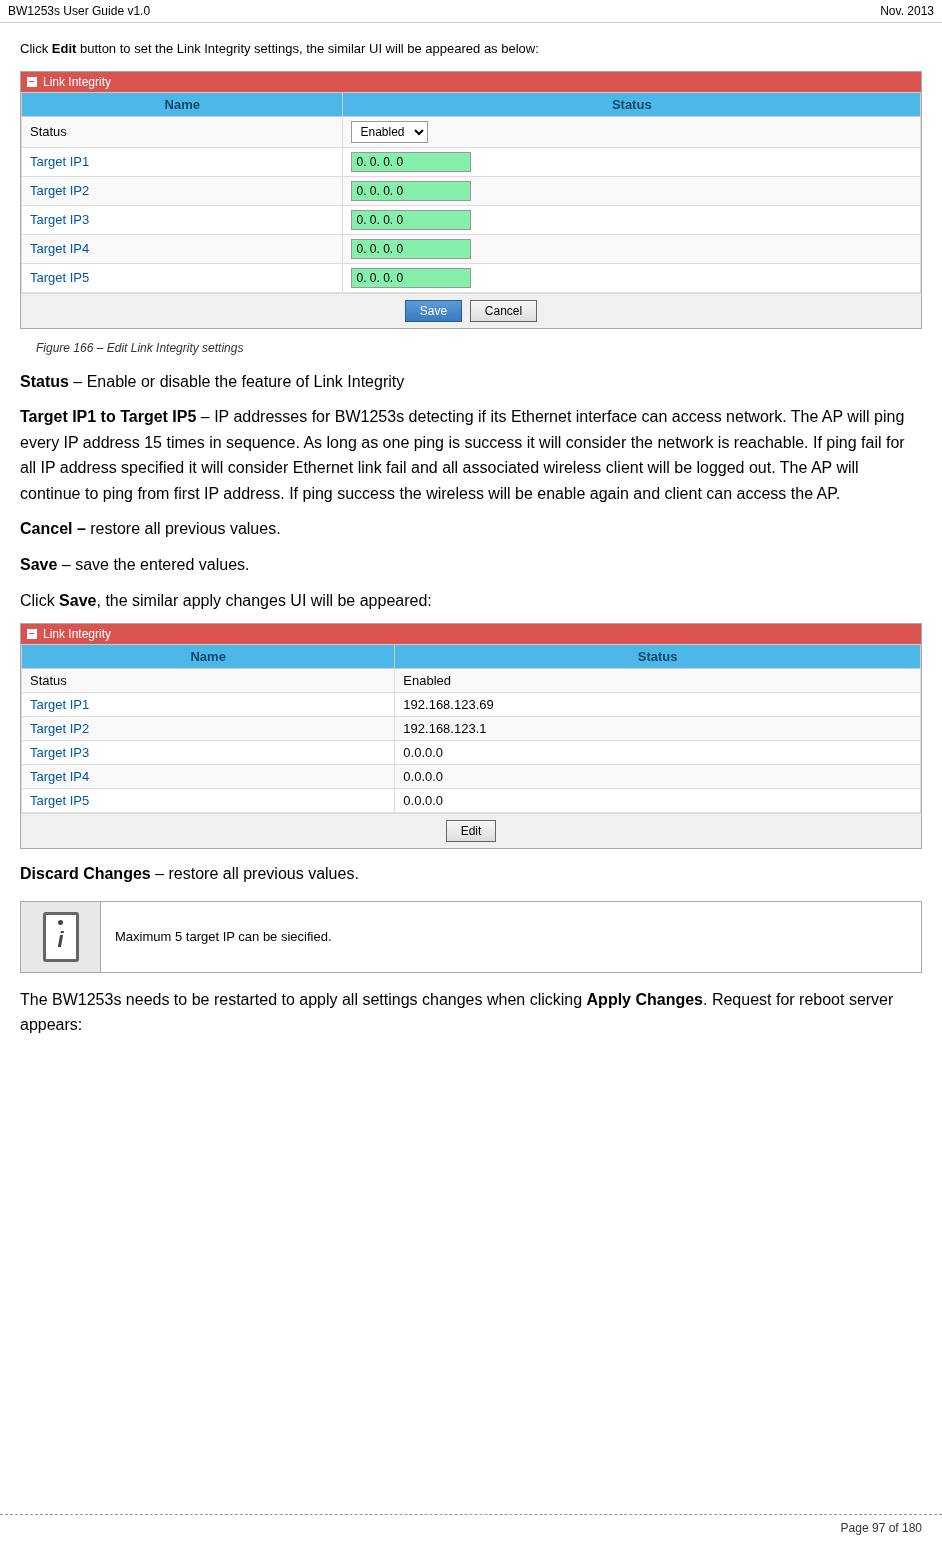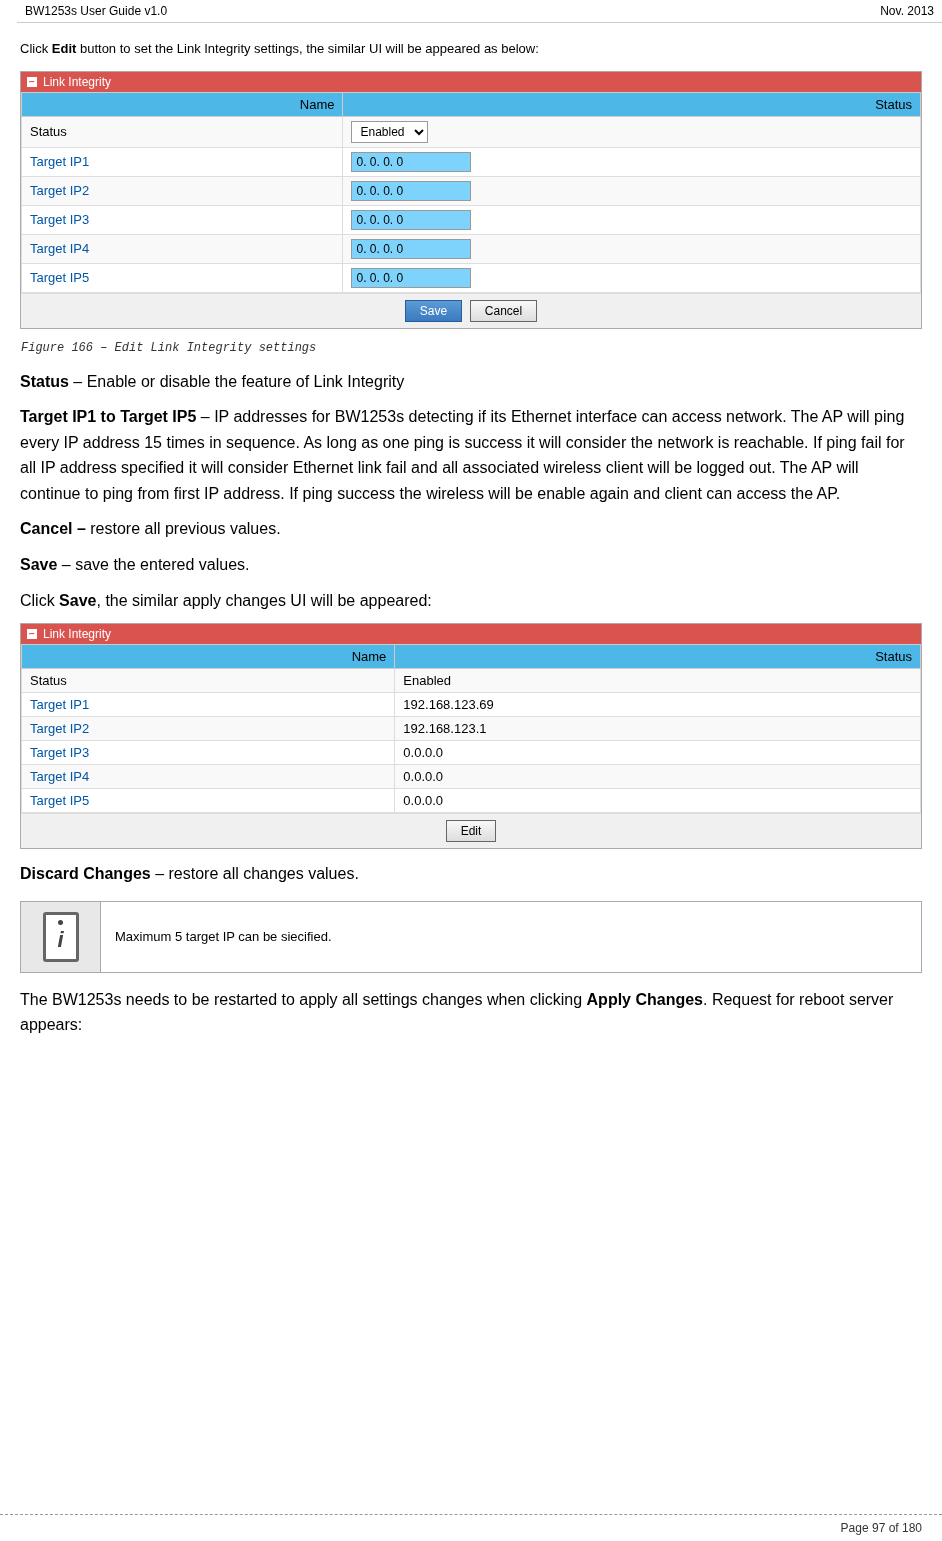--- a/index.html
+++ b/index.html
@@ -12,21 +12,20 @@
       min-height: 1541px;
       position: relative;
     }
     .header-bar {
       display: flex;
       justify-content: space-between;
       padding: 4px 8px;
       font-size: 12px;
       color: #000;
       border-bottom: 1px solid #ccc;
-      margin-left: 17px;
     }
     .content {
       padding: 16px 20px;
     }
     .intro-text {
       margin-bottom: 12px;
       font-size: 13px;
       line-height: 1.5;
     }
     .table-container {
@@ -52,42 +51,42 @@
       font-weight: bold;
       line-height: 10px;
       text-align: center;
     }
     table.settings-table {
       width: 100%;
       border-collapse: collapse;
     }
     table.settings-table th {
       background: #4db8e8;
-      color: #000000;
-      text-align: right;
+      color: #0c4a6e;
+      text-align: center;
       padding: 4px 8px;
-      font-weight: normal;
+      font-weight: bold;
       font-size: 13px;
       border: 1px solid #ccc;
     }
     table.settings-table td {
       padding: 4px 8px;
       border: 1px solid #ddd;
       font-size: 13px;
       background: #fff;
     }
     table.settings-table tr:nth-child(odd) td {
       background: #f9f9f9;
     }
     .input-field {
       border: 1px solid #999;
       padding: 2px 4px;
       font-size: 12px;
       width: 120px;
-      background: #7dd3fc;
+      background: #86efac;
     }
     .select-field {
       border: 1px solid #999;
       padding: 2px 4px;
       font-size: 12px;
       background: #fff;
     }
     .btn-row {
       text-align: center;
       padding: 6px;
@@ -103,23 +102,22 @@
       margin: 0 2px;
     }
     .btn-blue {
       background: linear-gradient(to bottom, #5b9bd5, #3a7abf);
       color: #fff;
       border-color: #2a5a9f;
     }
     .figure-caption {
       font-style: italic;
       font-size: 12px;
-      margin: 6px 0 14px 1px;
+      margin: 6px 0 14px 16px;
       color: #333;
-      font-family: Liberation Mono, monospace;
     }
     .section-text {
       margin-bottom: 10px;
       font-size: 16px;
       line-height: 1.6;
     }
     .section-text b {
       font-weight: bold;
     }
     .note-box {
@@ -314,21 +312,21 @@
       </tbody>
     </table>
     <div class="btn-row">
       <button class="btn">Edit</button>
     </div>
   </div>
 
 
 
   <p class="section-text">
-    <b>Discard Changes</b><span> – restore all changes values.</span>
+    <b>Discard Changes</b><span> – restore all previous values.</span>
   </p>
 
   <div class="note-box">
     <div class="note-icon-cell">
       <div class="note-icon">
         <span class="dot"></span>
         <span class="i-letter">i</span>
       </div>
     </div>
     <div class="note-text-cell">

